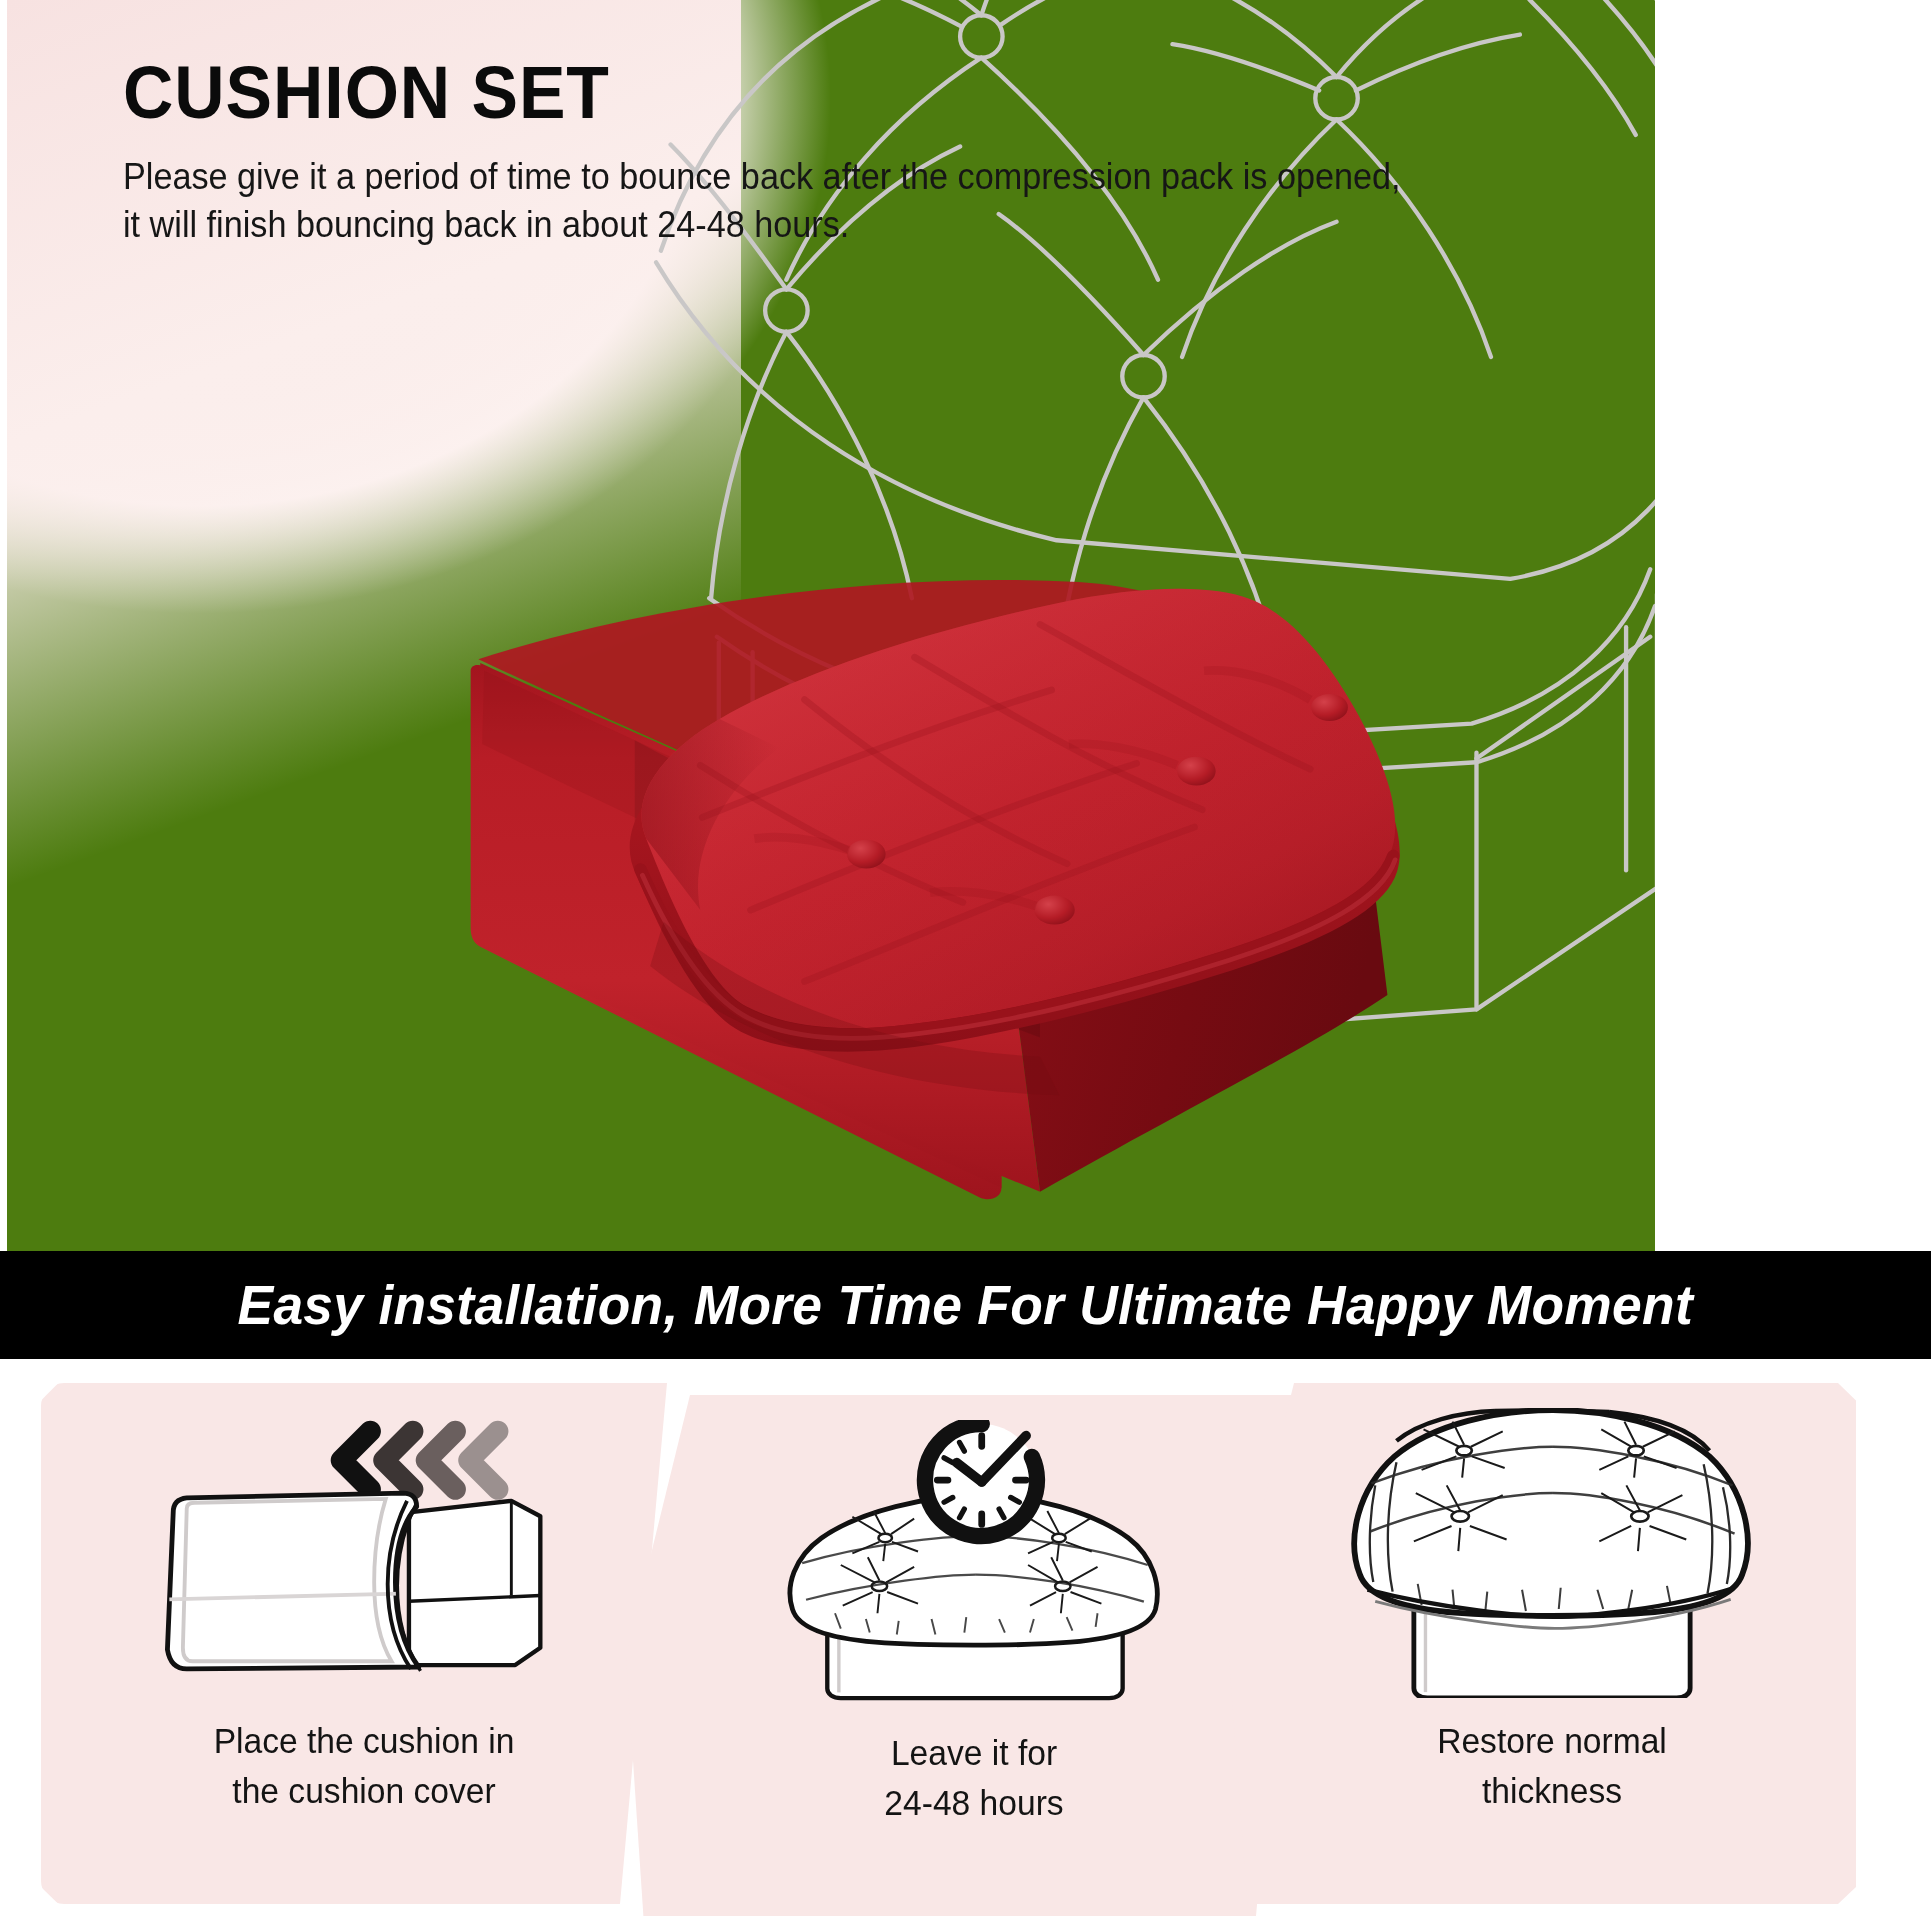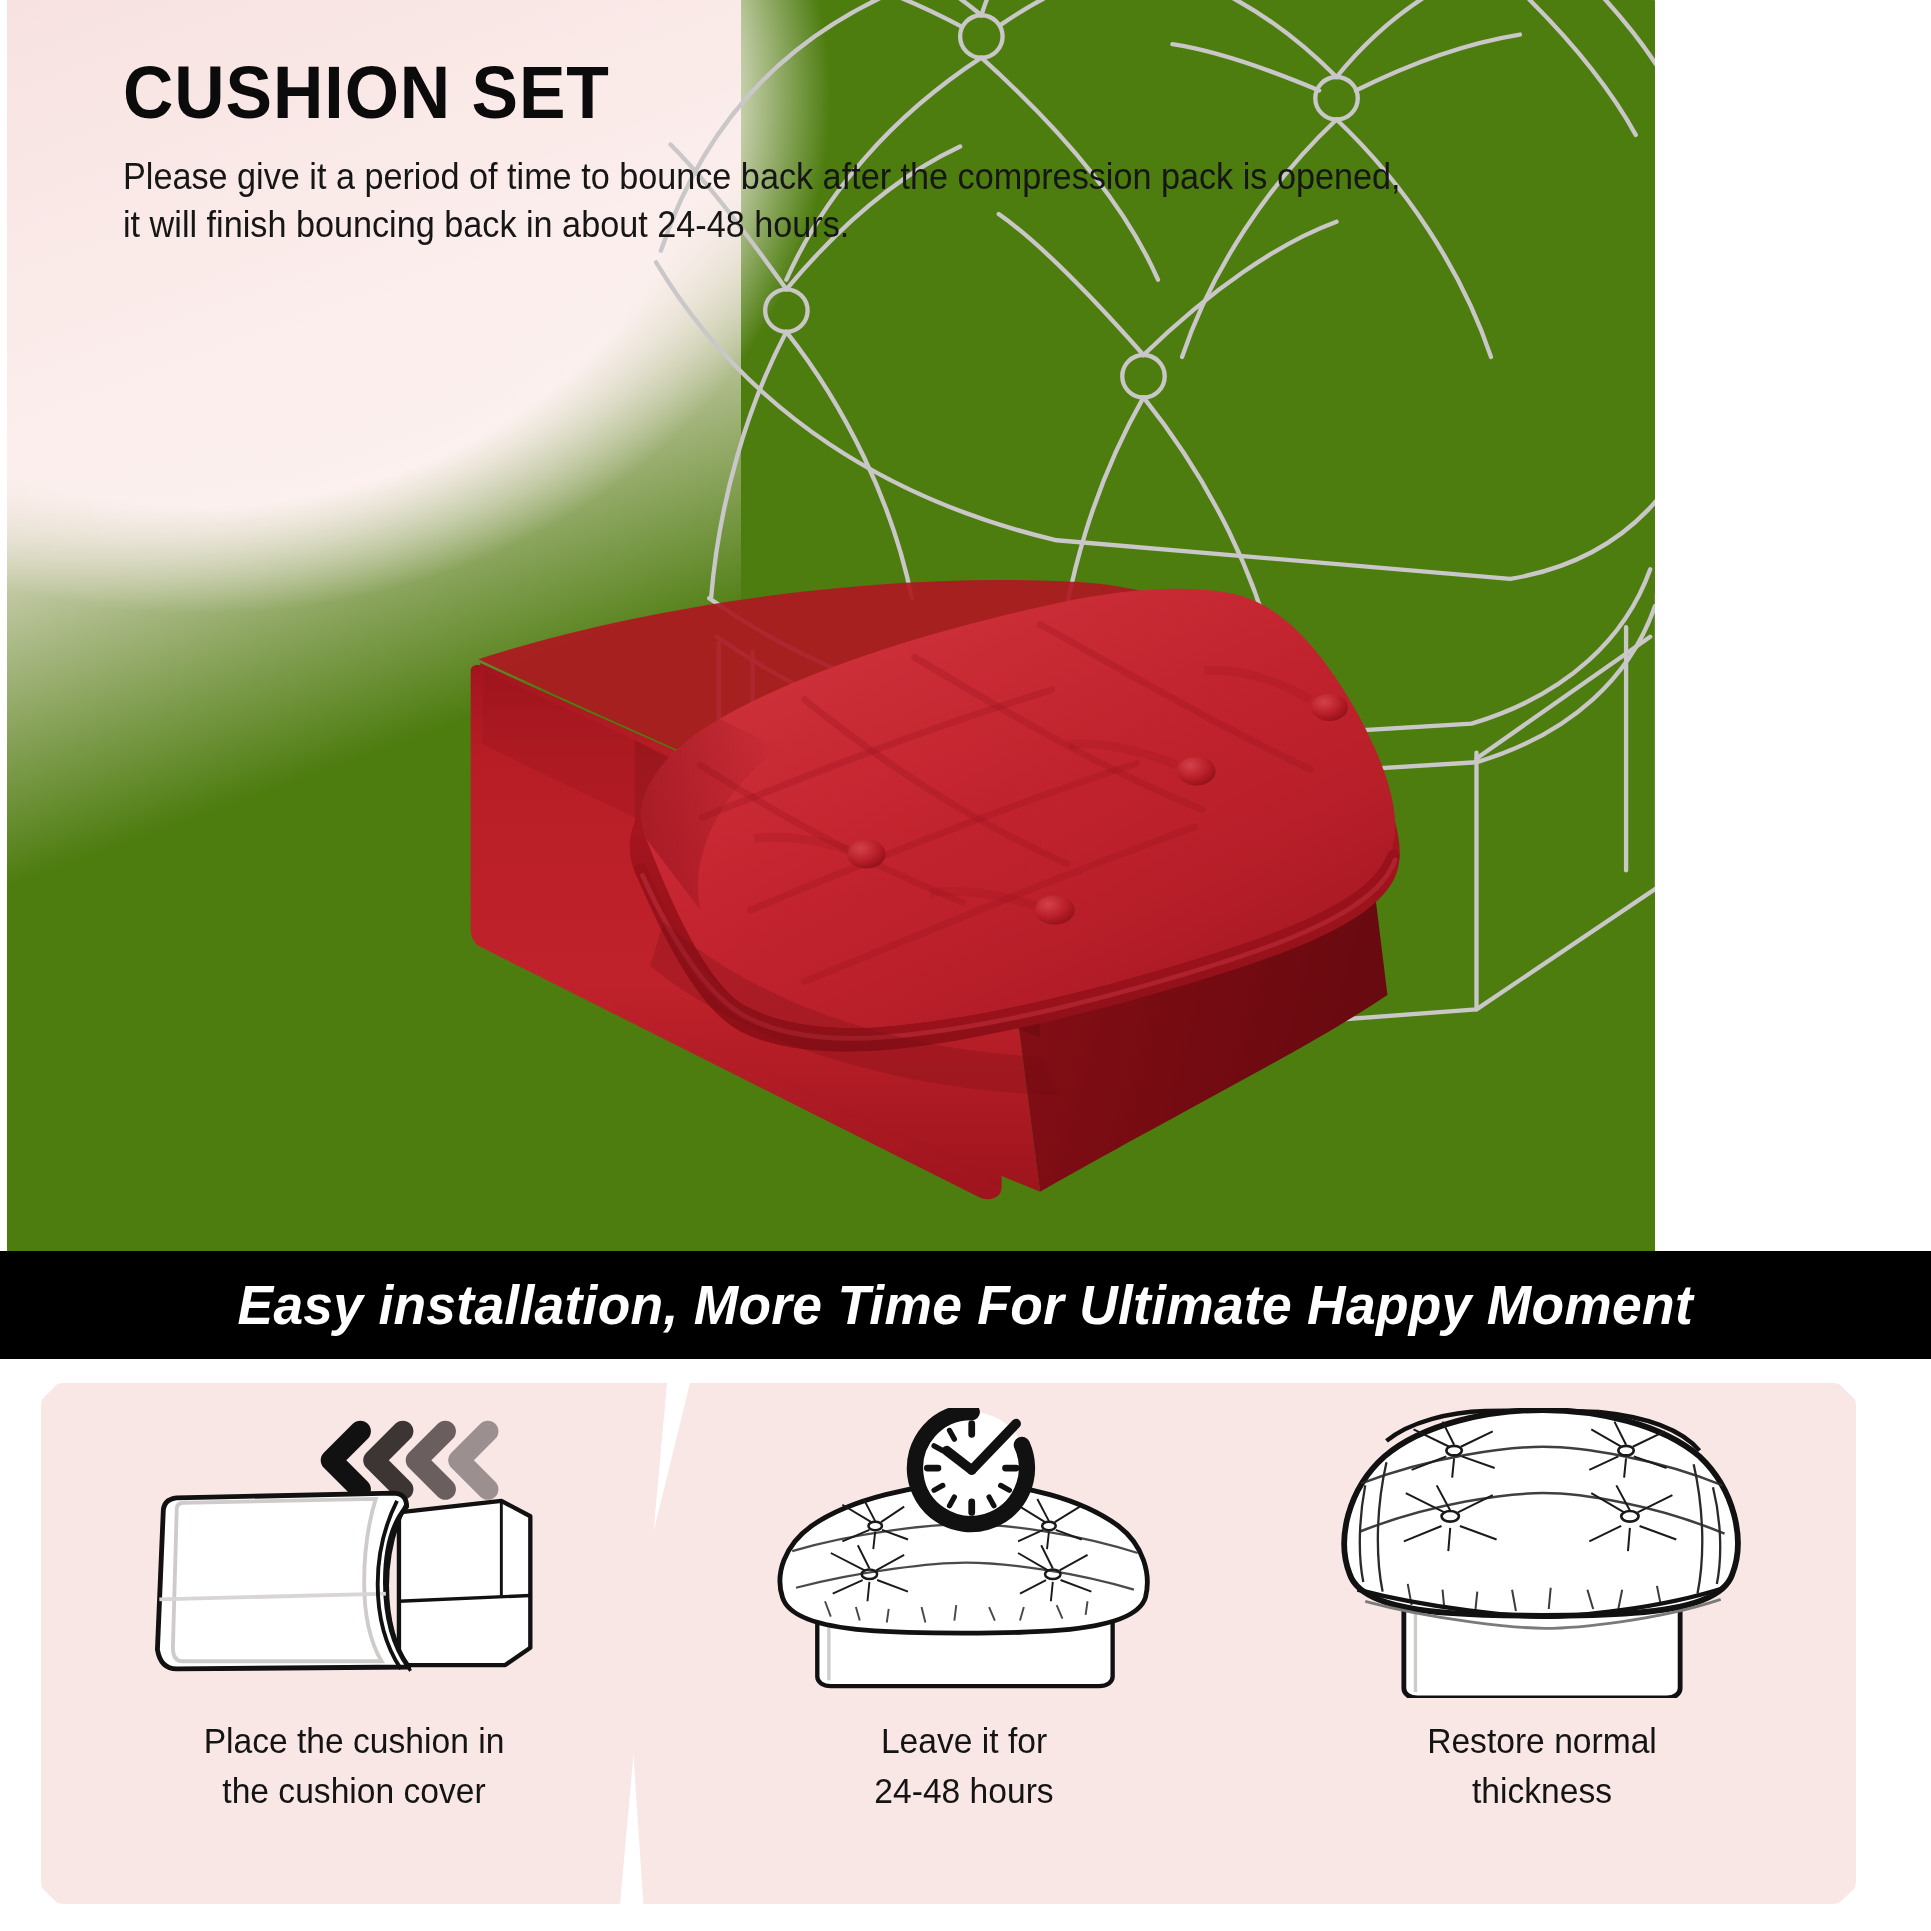--- a/index.html
+++ b/index.html
@@ -52,27 +52,27 @@
     background:#000000;display:flex;align-items:center;justify-content:center;font-style:italic;
   }
   .banner-text{
     color:#ffffff;font-size:55px;font-weight:700;letter-spacing:0.3px;
     transform:scaleX(.97);font-family:"Liberation Sans", sans-serif;white-space:nowrap;
   }
 
   
   .steps{position:absolute;left:0;top:1383px;width:1931px;height:548px;}
   .panel{
-    position:absolute;top:0;height:521px;background:#f9e7e6;
+    position:absolute;top:0;height:521px;background:#f9e7e6;padding-left:20px;
   }
   .p1{left:41px;width:626px;
       clip-path:polygon(17.4px 0,610px 0,626px 0,579px 521px,17.4px 521px,0 504px,0 17.4px);
       border-radius:23px 0 0 23px;}
   .p2{left:626px;width:676px;
-      clip-path:polygon(64px 0,676px 0,630px 521px,17.4px 521px,0 261px);}
+      clip-path:polygon(64px 0,676px 0,630px 521px,17.4px 521px,0 261px);margin-top:12px;}
   .p3{left:1228px;width:628px;
       clip-path:polygon(66px 0,610px 0,628px 17.4px,628px 504px,610px 521px,19.3px 521px,0 261px);
       border-radius:0 23px 23px 0;}
   .panel-art{position:absolute;left:0;top:25px;width:100%;height:290px;display:flex;align-items:center;justify-content:center;}
   .panel-cap{
     position:absolute;left:0;top:333px;width:100%;
     text-align:center;color:#141414;font-size:35px;line-height:1.42;font-weight:400;
     transform:scaleX(.96);font-family:"Liberation Sans", sans-serif;
   }
   .panel-cap span{display:block;}

